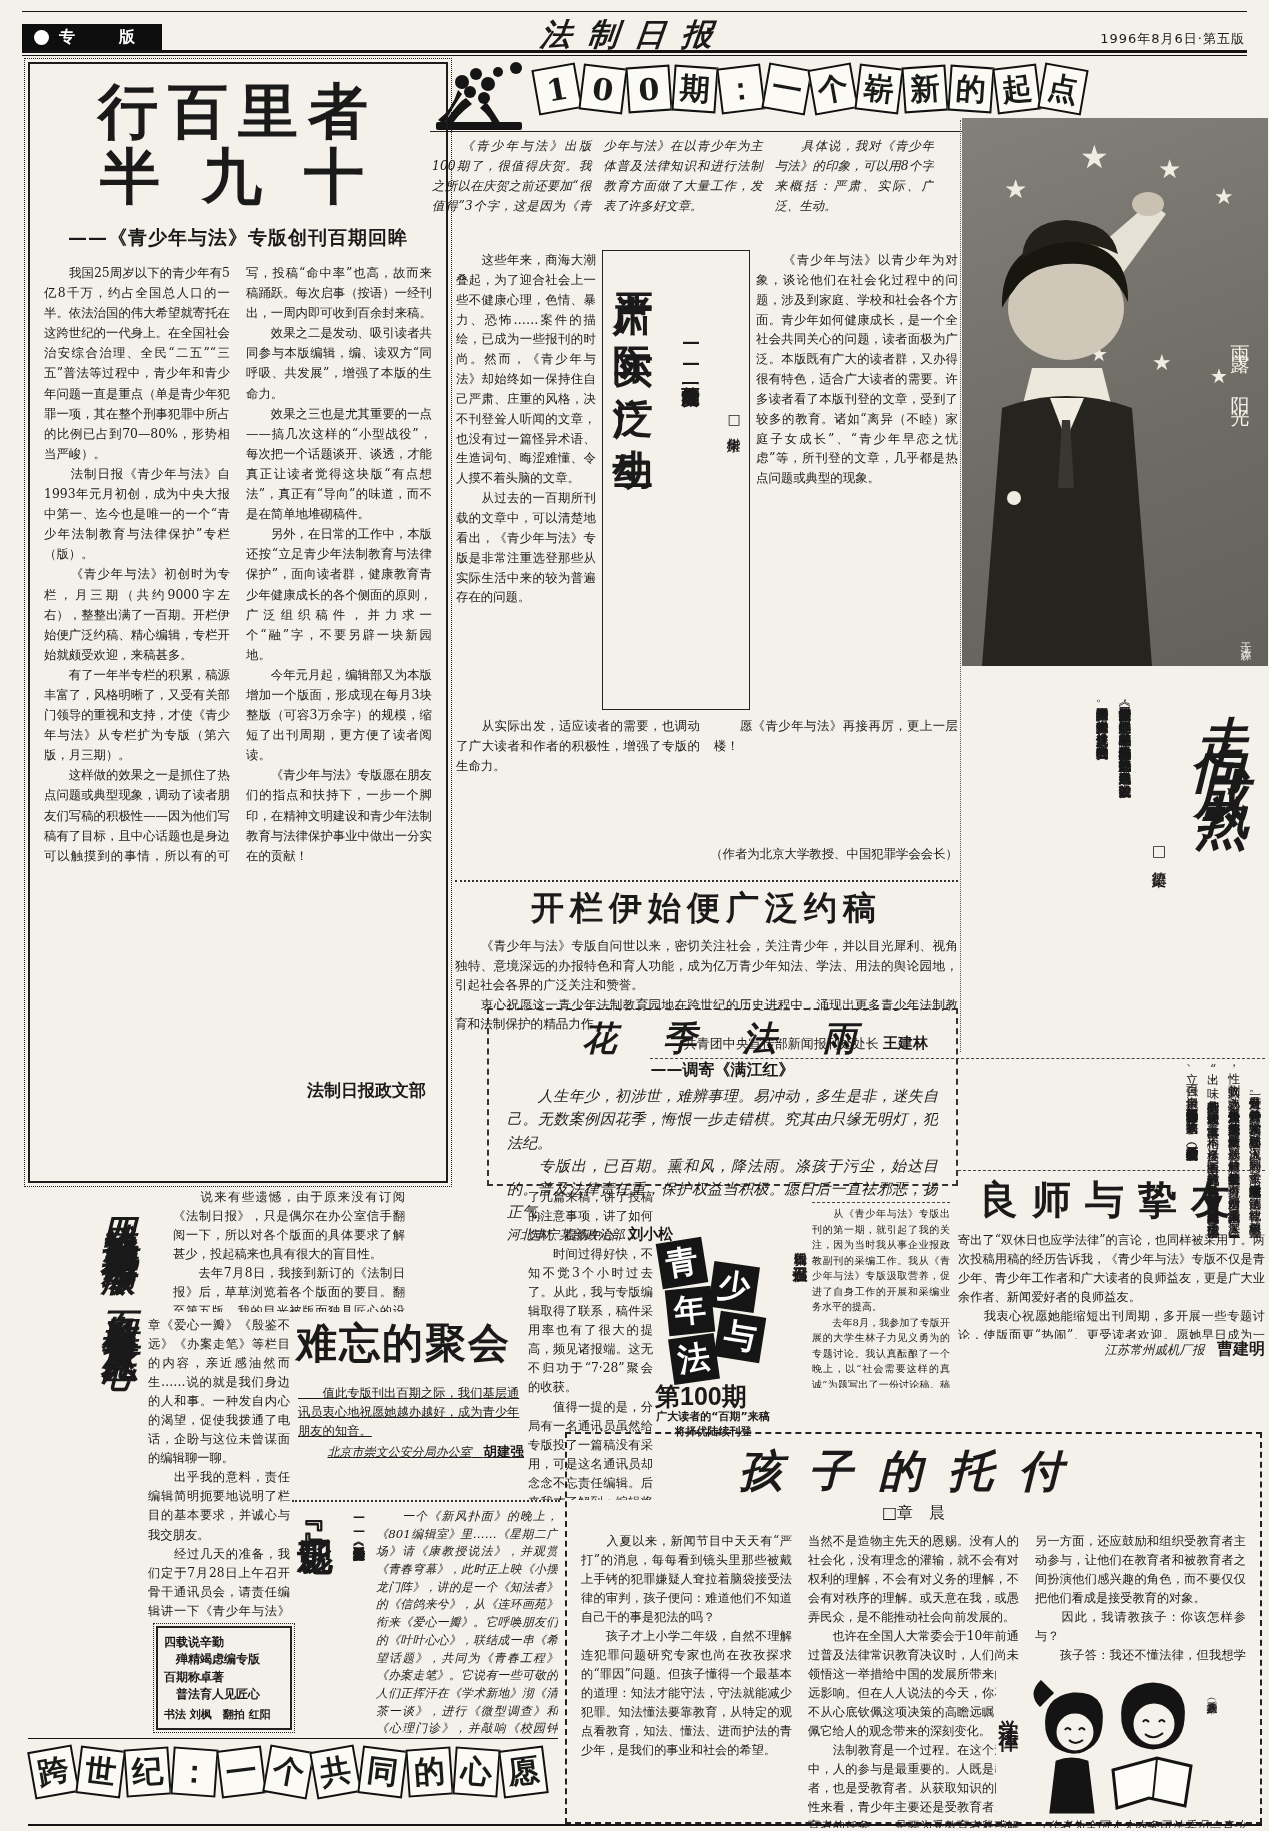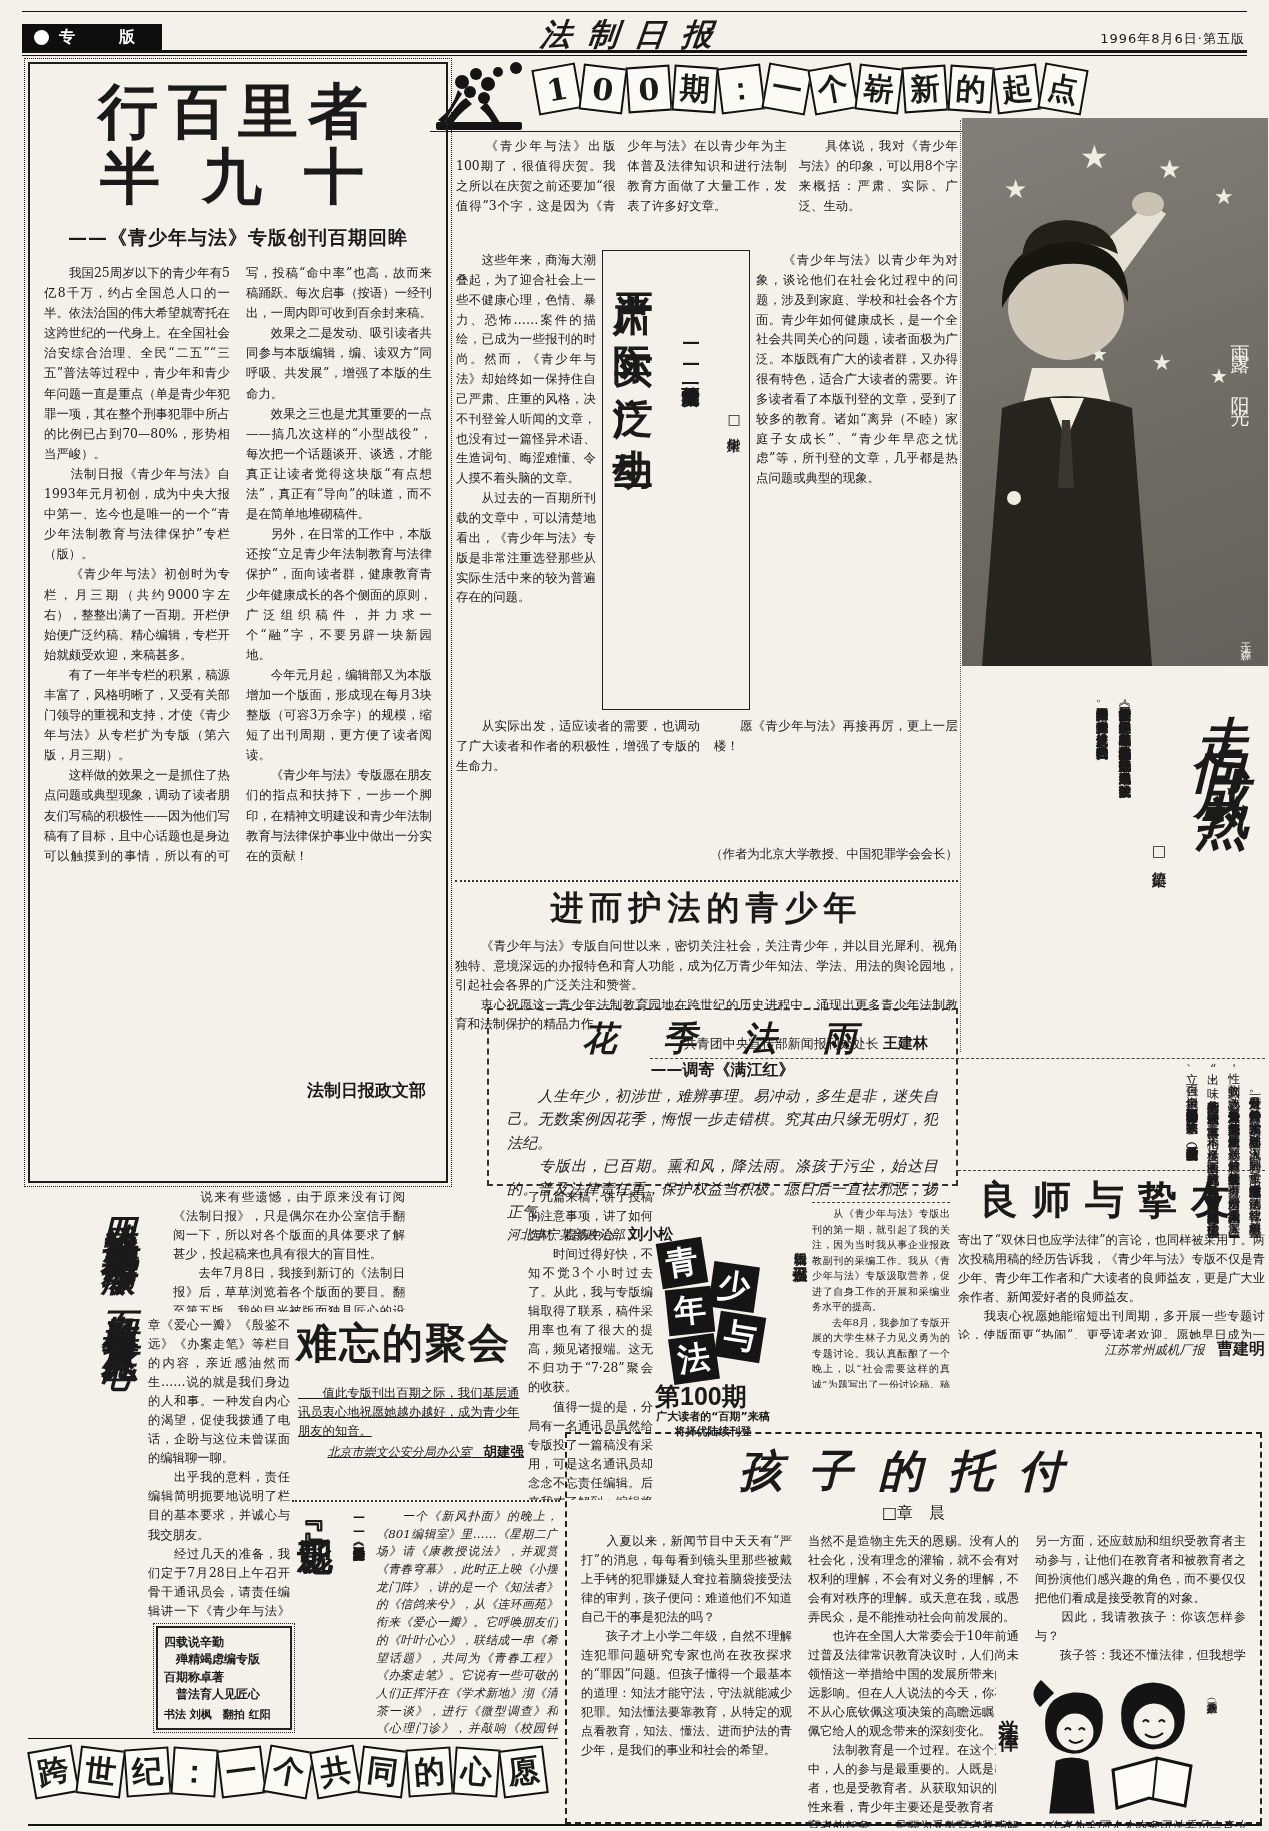--- a/index.html
+++ b/index.html
@@ -29,22 +29,22 @@
   
   .main-box{left:28px;top:62px;width:420px;height:1121px;border:2px solid #1c1c1c;
     outline:1px dotted #1c1c1c;outline-offset:3px;padding:16px 14px 10px;}
   .main-t1{text-align:center;font-size:60px;font-weight:900;letter-spacing:10px;line-height:1.05;}
   .main-t2{text-align:center;font-size:60px;font-weight:900;letter-spacing:42px;line-height:1.1;padding-left:30px;}
   .main-sub{text-align:center;font-size:19px;font-weight:bold;margin-top:16px;letter-spacing:1px;}
   .main-body{margin-top:12px;height:812px;column-count:2;column-gap:16px;
     font-size:12.4px;line-height:1.62;}
   .main-sign{text-align:right;font-size:17px;font-weight:bold;padding-right:6px;margin-top:4px;}
   
-  .kang-row1{left:456px;top:136px;width:502px;height:110px;column-count:3;column-gap:12px;
-    font-size:12.4px;line-height:1.6;}
+  .kang-row1{left:432px;top:136px;width:502px;height:110px;column-count:3;column-gap:12px;
+    font-size:12.4px;line-height:1.6;font-style:italic;}
   .kang-colA{left:456px;top:250px;width:140px;height:460px;font-size:12.4px;line-height:1.6;}
   .kang-panel{left:602px;top:250px;width:148px;height:460px;border:1px solid #222;
     display:flex;flex-direction:row;justify-content:space-between;padding:10px 6px;}
   .kang-head{font-size:40px;font-weight:900;line-height:1.18;letter-spacing:2px;}
   .kang-sub{font-size:18px;font-weight:bold;padding-top:70px;}
   .kang-auth{font-size:14px;padding-top:150px;}
   .kang-colC{left:756px;top:250px;width:202px;height:460px;font-size:12.4px;line-height:1.6;}
   .kang-row3{left:456px;top:716px;width:502px;height:128px;column-count:2;column-gap:14px;
     font-size:12.4px;line-height:1.6;}
   .kang-credit{left:456px;top:846px;width:502px;text-align:right;font-size:12.4px;}
@@ -197,21 +197,21 @@
     <div class="vert kang-head sans" data-name="kang-article-headline">严肃 实际 广泛 生动</div>
     <div class="vert kang-sub" data-name="kang-article-subtitle">——难能可贵的一百期</div>
     <div class="vert kang-auth" data-name="kang-article-author">□康树华</div>
   </div>
   <div class="abs kang-colC just pre clip" data-name="kang-article-col-right">　　《青少年与法》以青少年为对象，谈论他们在社会化过程中的问题，涉及到家庭、学校和社会各个方面。青少年如何健康成长，是一个全社会共同关心的问题，读者面极为广泛。本版既有广大的读者群，又办得很有特色，适合广大读者的需要。许多读者看了本版刊登的文章，受到了较多的教育。诸如“离异（不睦）家庭子女成长”、“青少年早恋之忧虑”等，所刊登的文章，几乎都是热点问题或典型的现象。</div>
   <div class="abs kang-row3 just pre clip" data-name="kang-article-row3">　　从实际出发，适应读者的需要，也调动了广大读者和作者的积极性，增强了专版的生命力。
 　　愿《青少年与法》再接再厉，更上一层楼！</div>
   <div class="abs kang-credit" data-name="kang-article-credit">（作者为北京大学教授、中国犯罪学会会长）</div>
 
   <div class="abs yuan" data-name="yuan-block">
-    <div class="yuan-title" data-name="yuan-title">进而护法的青少年</div>
+    <div class="yuan-title" data-name="yuan-title">开栏伊始便广泛约稿</div>
     <div class="yuan-body just pre clip" data-name="yuan-body">　　《青少年与法》专版自问世以来，密切关注社会，关注青少年，并以目光犀利、视角独特、意境深远的办报特色和育人功能，成为亿万青少年知法、学法、用法的舆论园地，引起社会各界的广泛关注和赞誉。
 　　衷心祝愿这一青少年法制教育园地在跨世纪的历史进程中，涌现出更多青少年法制教育和法制保护的精品力作。</div>
     <div class="yuan-credit" data-name="yuan-credit">
       <span data-name="yuan-credit-role">共青团中央宣传部新闻报刊处处长</span>
       <b data-name="yuan-credit-name">王建林</b>
     </div>
   </div>
 
   <div class="abs poem" data-name="poem-box">
     <div class="poem-title" data-name="poem-title">花季法雨</div>

